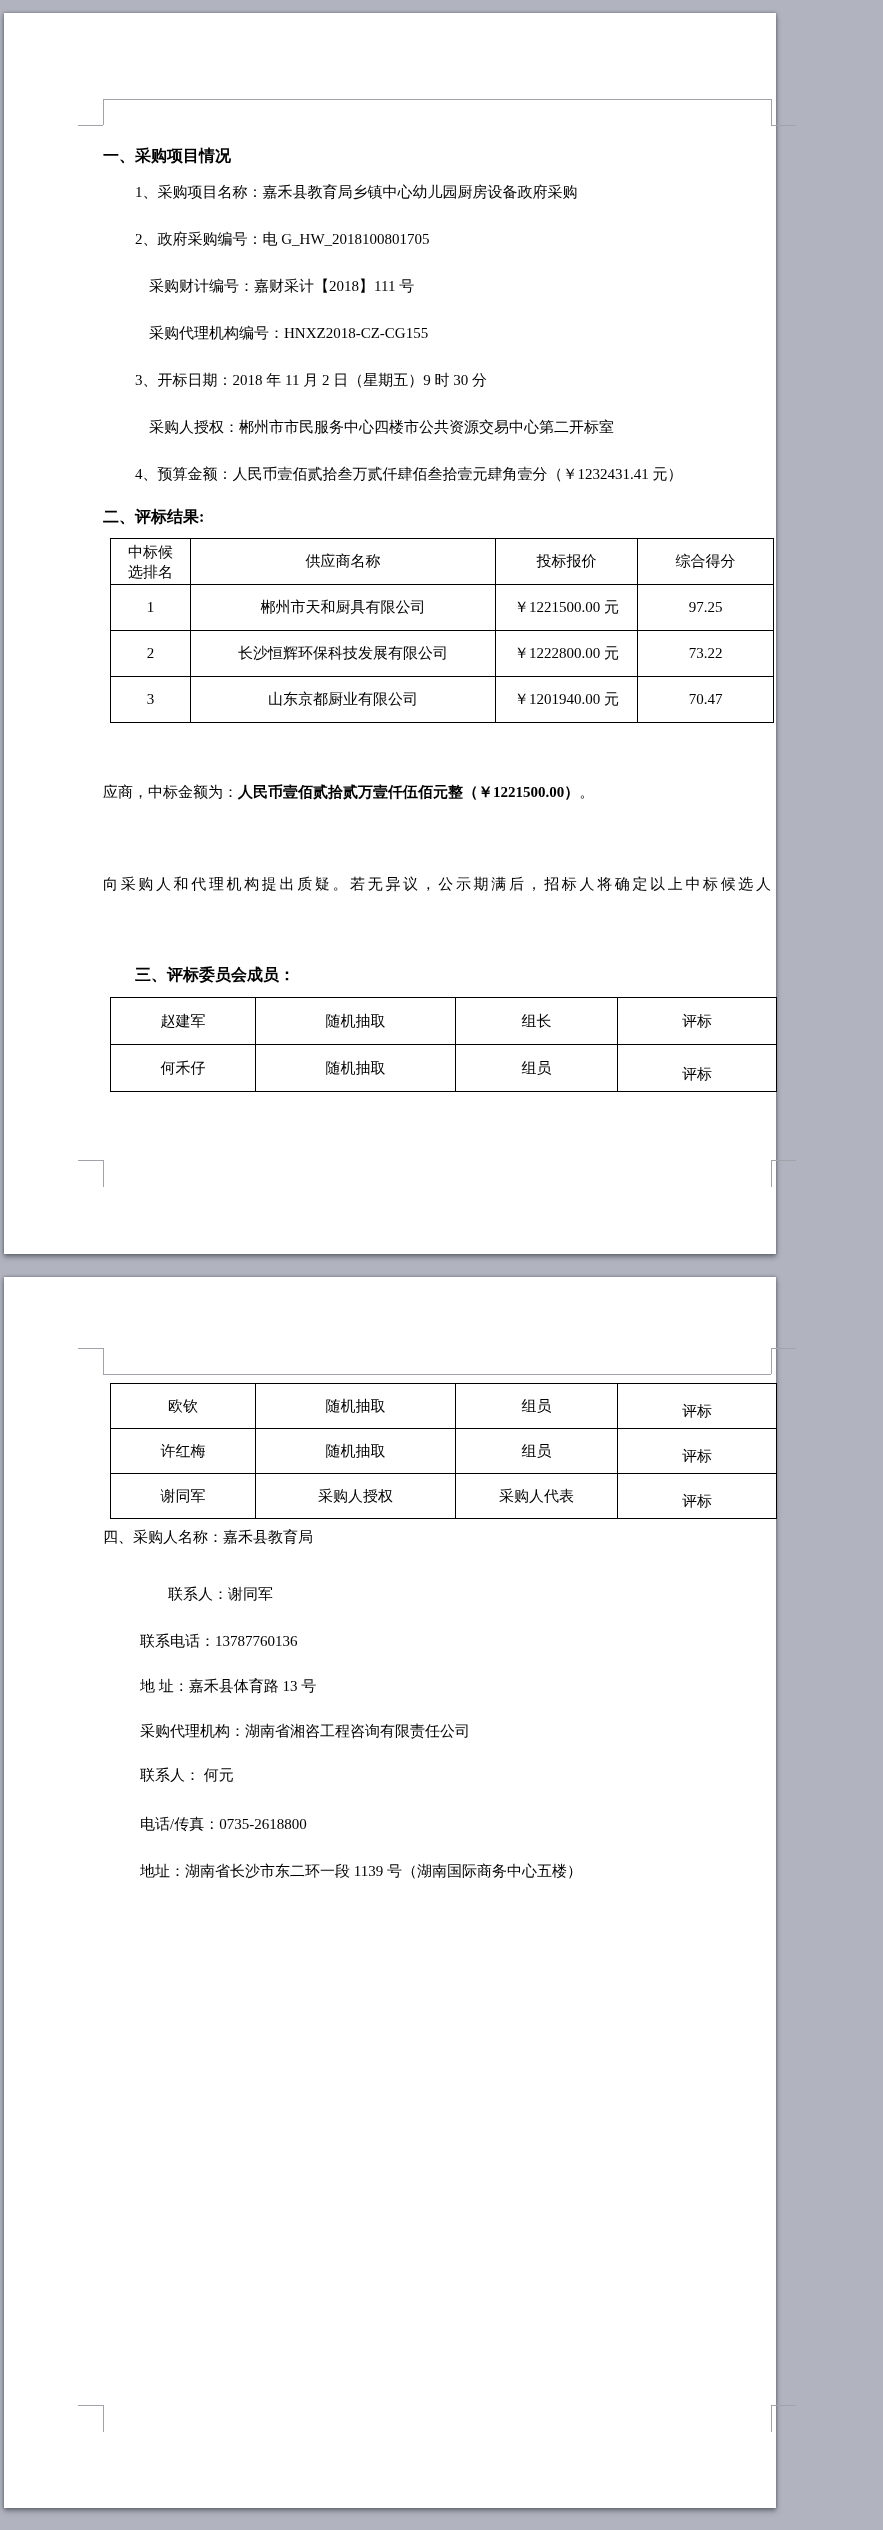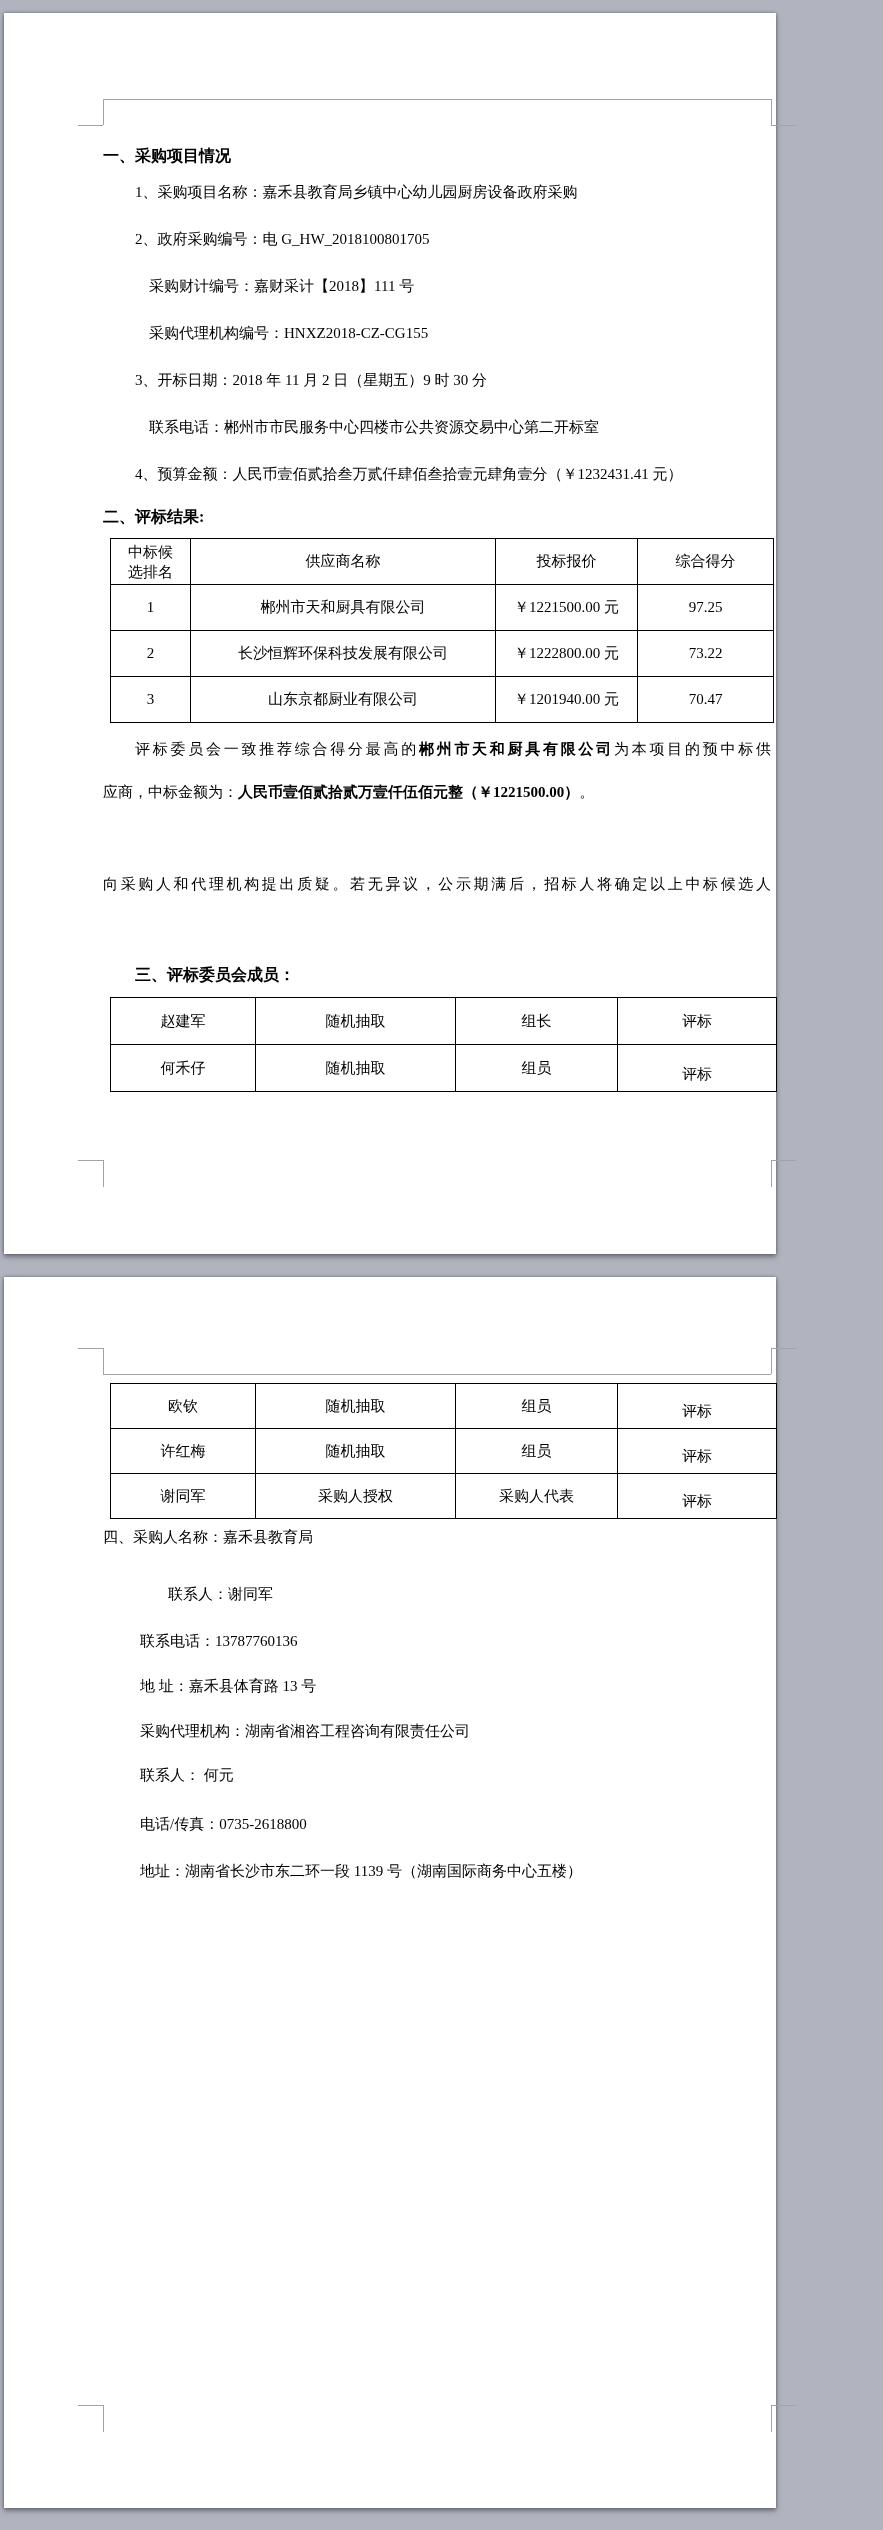--- a/index.html
+++ b/index.html
@@ -48,21 +48,21 @@
   <div class="mk mk-h" style="top:112px;left:74px;width:25px;"></div>
   <div class="mk mk-v" style="top:86px;left:767px;height:26px;"></div>
   <div class="mk mk-h" style="top:112px;left:767px;width:25px;"></div>
 
   <div class="abs h" style="top:133px;left:99px;">一、采购项目情况</div>
   <div class="abs line" style="top:170px;left:131px;">1、采购项目名称：嘉禾县教育局乡镇中心幼儿园厨房设备政府采购</div>
   <div class="abs line" style="top:217px;left:131px;">2、政府采购编号：电 G_HW_2018100801705</div>
   <div class="abs line" style="top:264px;left:145px;">采购财计编号：嘉财采计【2018】111 号</div>
   <div class="abs line" style="top:311px;left:145px;">采购代理机构编号：HNXZ2018-CZ-CG155</div>
   <div class="abs line" style="top:358px;left:131px;">3、开标日期：2018 年 11 月 2 日（星期五）9 时 30 分</div>
-  <div class="abs line" style="top:405px;left:145px;">联系电话：郴州市市民服务中心四楼市公共资源交易中心第二开标室</div>
+  <div class="abs line" style="top:405px;left:145px;">采购人授权：郴州市市民服务中心四楼市公共资源交易中心第二开标室</div>
   <div class="abs line" style="top:452px;left:131px;">4、预算金额：人民币壹佰贰拾叁万贰仟肆佰叁拾壹元肆角壹分（￥1232431.41 元）</div>
 
   <div class="abs h" style="top:494px;left:99px;">二、评标结果:</div>
 
   <table class="doc" style="top:525px;left:106px;width:663px;border-radius:14px;">
     <colgroup>
         <col style="width:80px">
         <col style="width:305px">
         <col style="width:142px">
         <col style="width:136px">
@@ -88,23 +88,20 @@
     </tr>
     <tr style="height:46px;">
       <td>3</td>
       <td>山东京都厨业有限公司</td>
       <td>￥1201940.00 元</td>
       <td>70.47</td>
     </tr>
   </tbody>
     </table>
 
-  <div class="jline" style="top:727px;padding-left:32px;width:636px;">
-    <span>评标委员会一致推荐综合得分最高的</span><b>郴州市天和厨具有限公司</b><span>为本项目的预中标供</span>
-  </div>
   <div class="pline" style="top:770px;">
     <span>应商，中标金额为：</span><b>人民币壹佰贰拾贰万壹仟伍佰元整（￥1221500.00）</b><span>。</span>
   </div>
 
   <div class="jline" style="top:862px;">向采购人和代理机构提出质疑。若无异议，公示期满后，招标人将确定以上中标候选人</div>
 
   <div class="abs h" style="top:952px;left:131px;">三、评标委员会成员：</div>
 
   <table class="doc" style="top:984px;left:106px;width:666px;">
     <colgroup>

